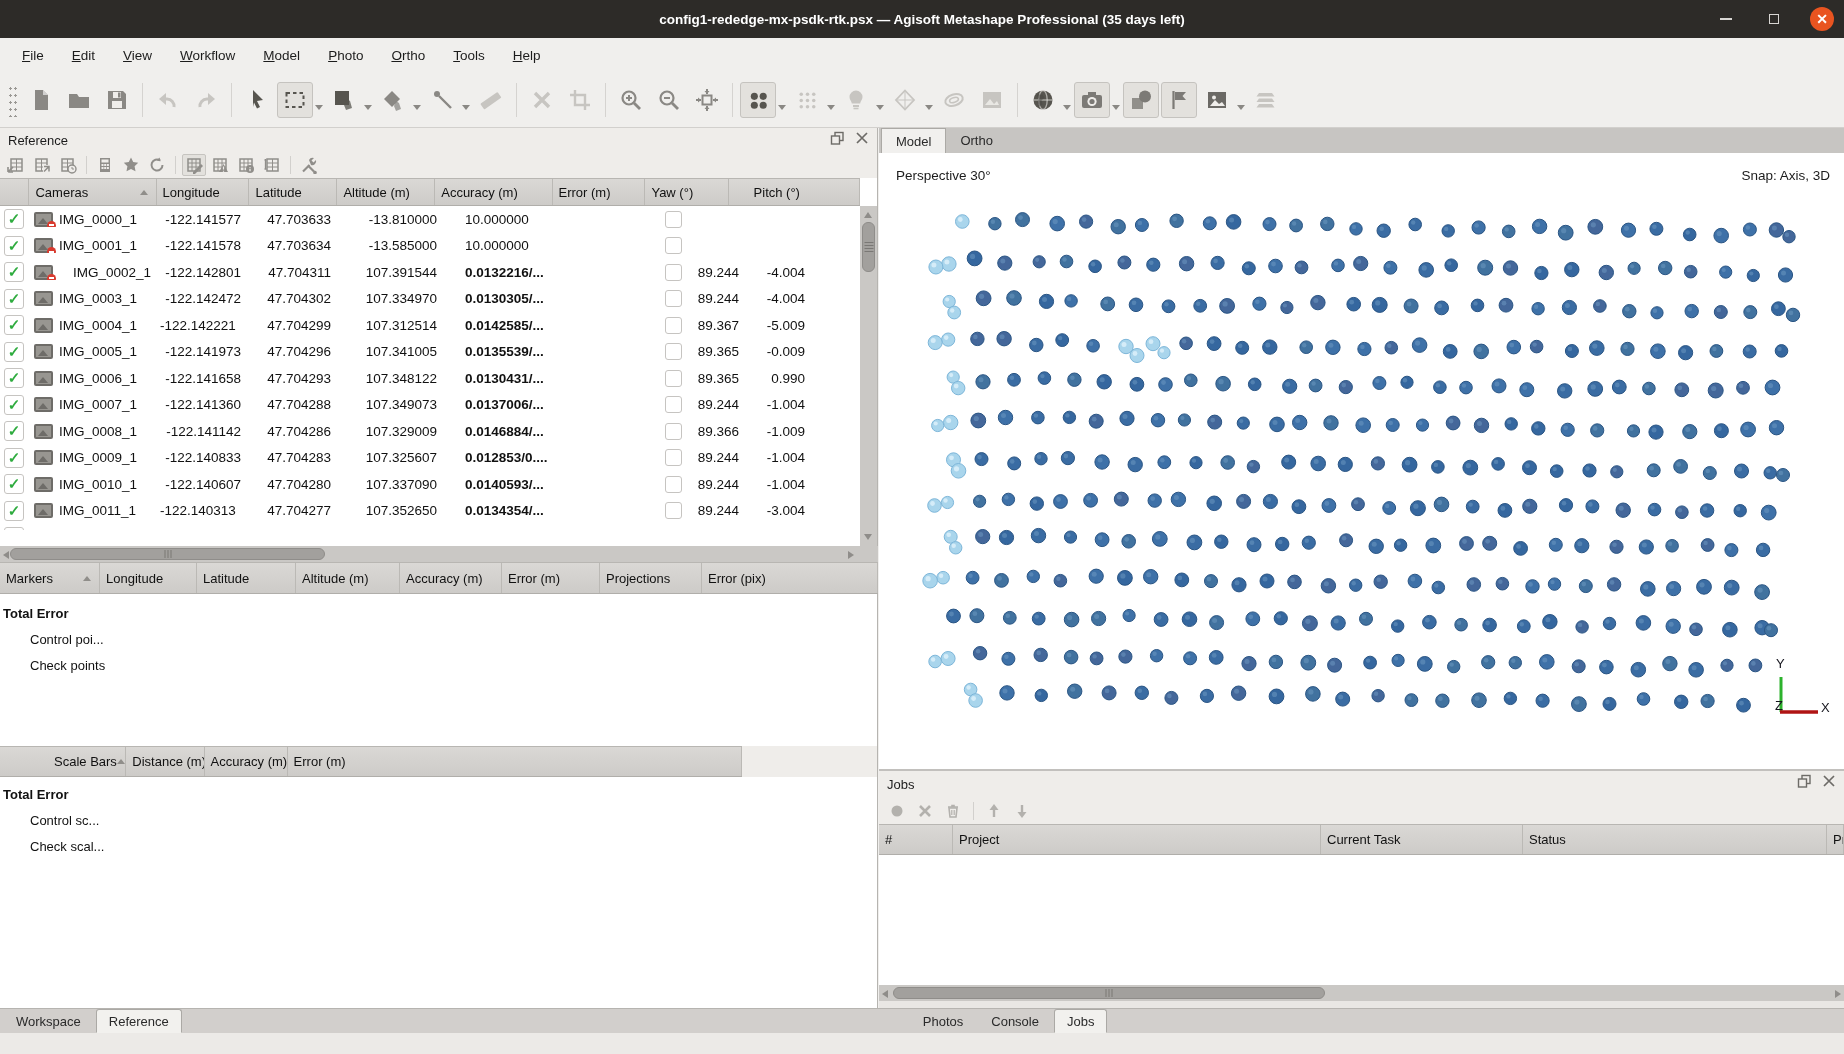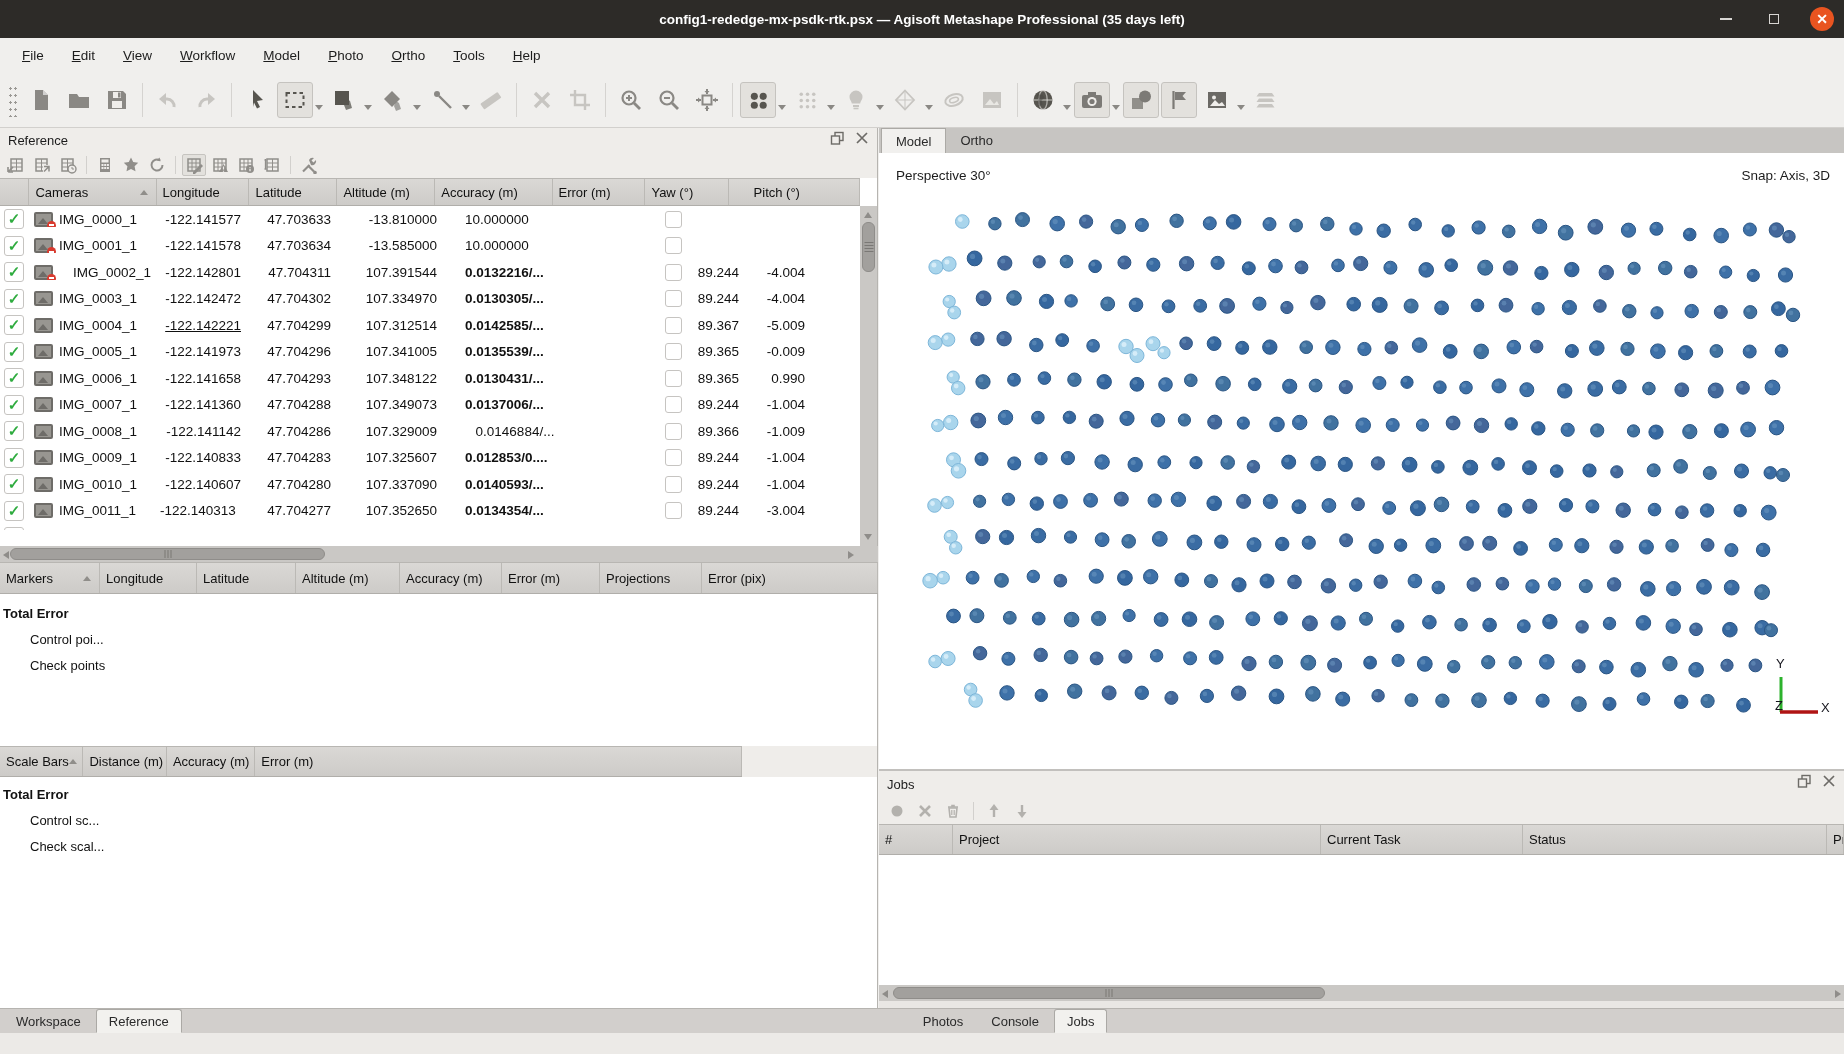--- a/index.html
+++ b/index.html
@@ -558,21 +558,21 @@
             <div class="cell" style="width: 115px; flex: 0 0 auto; text-align: right; padding-right: 55px;">-4.004</div>
           </div>
           <div class="camrow">
             <div class="cell" style="width: 30px; flex: 0 0 auto;">
               <div class="ckbox">✓</div>
             </div>
             <div class="cell" style="width: 130px; flex: 0 0 auto; display: flex; align-items: center; gap: 6px; padding-left: 4px;">
               <div class="camicon"></div>
               <span>IMG_0004_1</span>
             </div>
-            <div class="cell" style="width: 95px; flex: 0 0 auto; text-align: right; padding-right: 14px; text-decoration: underline;">-122.142221</div>
+            <div class="cell" style="width: 95px; flex: 0 0 auto; text-align: left; padding-right: 14px;">-122.142221</div>
             <div class="cell" style="width: 90px; flex: 0 0 auto; text-align: right; padding-right: 14px;">47.704299</div>
             <div class="cell" style="width: 100px; flex: 0 0 auto; text-align: right; padding-right: 8px;">107.312514</div>
             <div class="cell" style="width: 120px; flex: 0 0 auto; text-align: left; padding-left: 20px; font-weight: bold;">0.0142585/...</div>
             <div class="cell" style="width: 95px; flex: 0 0 auto; text-align: left; padding-left: 6px;"></div>
             <div class="cell" style="width: 85px; flex: 0 0 auto; display: flex; align-items: center;">
               <div class="ybox"></div>
               <span style="margin-left: auto; padding-right: 6px;">89.367</span>
             </div>
             <div class="cell" style="width: 115px; flex: 0 0 auto; text-align: right; padding-right: 55px;">-5.009</div>
           </div>
@@ -637,21 +637,21 @@
             <div class="cell" style="width: 30px; flex: 0 0 auto;">
               <div class="ckbox">✓</div>
             </div>
             <div class="cell" style="width: 130px; flex: 0 0 auto; display: flex; align-items: center; gap: 6px; padding-left: 4px;">
               <div class="camicon"></div>
               <span>IMG_0008_1</span>
             </div>
             <div class="cell" style="width: 95px; flex: 0 0 auto; text-align: right; padding-right: 14px;">-122.141142</div>
             <div class="cell" style="width: 90px; flex: 0 0 auto; text-align: right; padding-right: 14px;">47.704286</div>
             <div class="cell" style="width: 100px; flex: 0 0 auto; text-align: right; padding-right: 8px;">107.329009</div>
-            <div class="cell" style="width: 120px; flex: 0 0 auto; text-align: center; padding-left: 20px; font-weight: normal;">0.0146884/...</div>
+            <div class="cell" style="width: 120px; flex: 0 0 auto; text-align: left; padding-left: 20px; font-weight: bold;">0.0146884/...</div>
             <div class="cell" style="width: 95px; flex: 0 0 auto; text-align: left; padding-left: 6px;"></div>
             <div class="cell" style="width: 85px; flex: 0 0 auto; display: flex; align-items: center;">
               <div class="ybox"></div>
               <span style="margin-left: auto; padding-right: 6px;">89.366</span>
             </div>
             <div class="cell" style="width: 115px; flex: 0 0 auto; text-align: right; padding-right: 55px;">-1.009</div>
           </div>
           <div class="camrow">
             <div class="cell" style="width: 30px; flex: 0 0 auto;">
               <div class="ckbox">✓</div>
@@ -785,21 +785,21 @@
           <span>Total Error</span>
         </div>
       <div class="trow child">
           <span>Control poi...</span>
         </div>
       <div class="trow child">
           <span>Check points</span>
         </div>
     </div>
 
-    <div class="thead" id="sbhead" style="width:742px;height:31px;">
+    <div class="thead" id="sbhead" style="width:742px;height:31px;padding-left:48px;">
         <div class="th" style="width: 98px;">
           <span>Scale Bars</span>
           <div class="tri"></div>
         </div>
         <div class="th" style="width: 98px;">
           <span>Distance (m)</span>
         </div>
         <div class="th" style="width: 104px;">
           <span>Accuracy (m)</span>
         </div>

